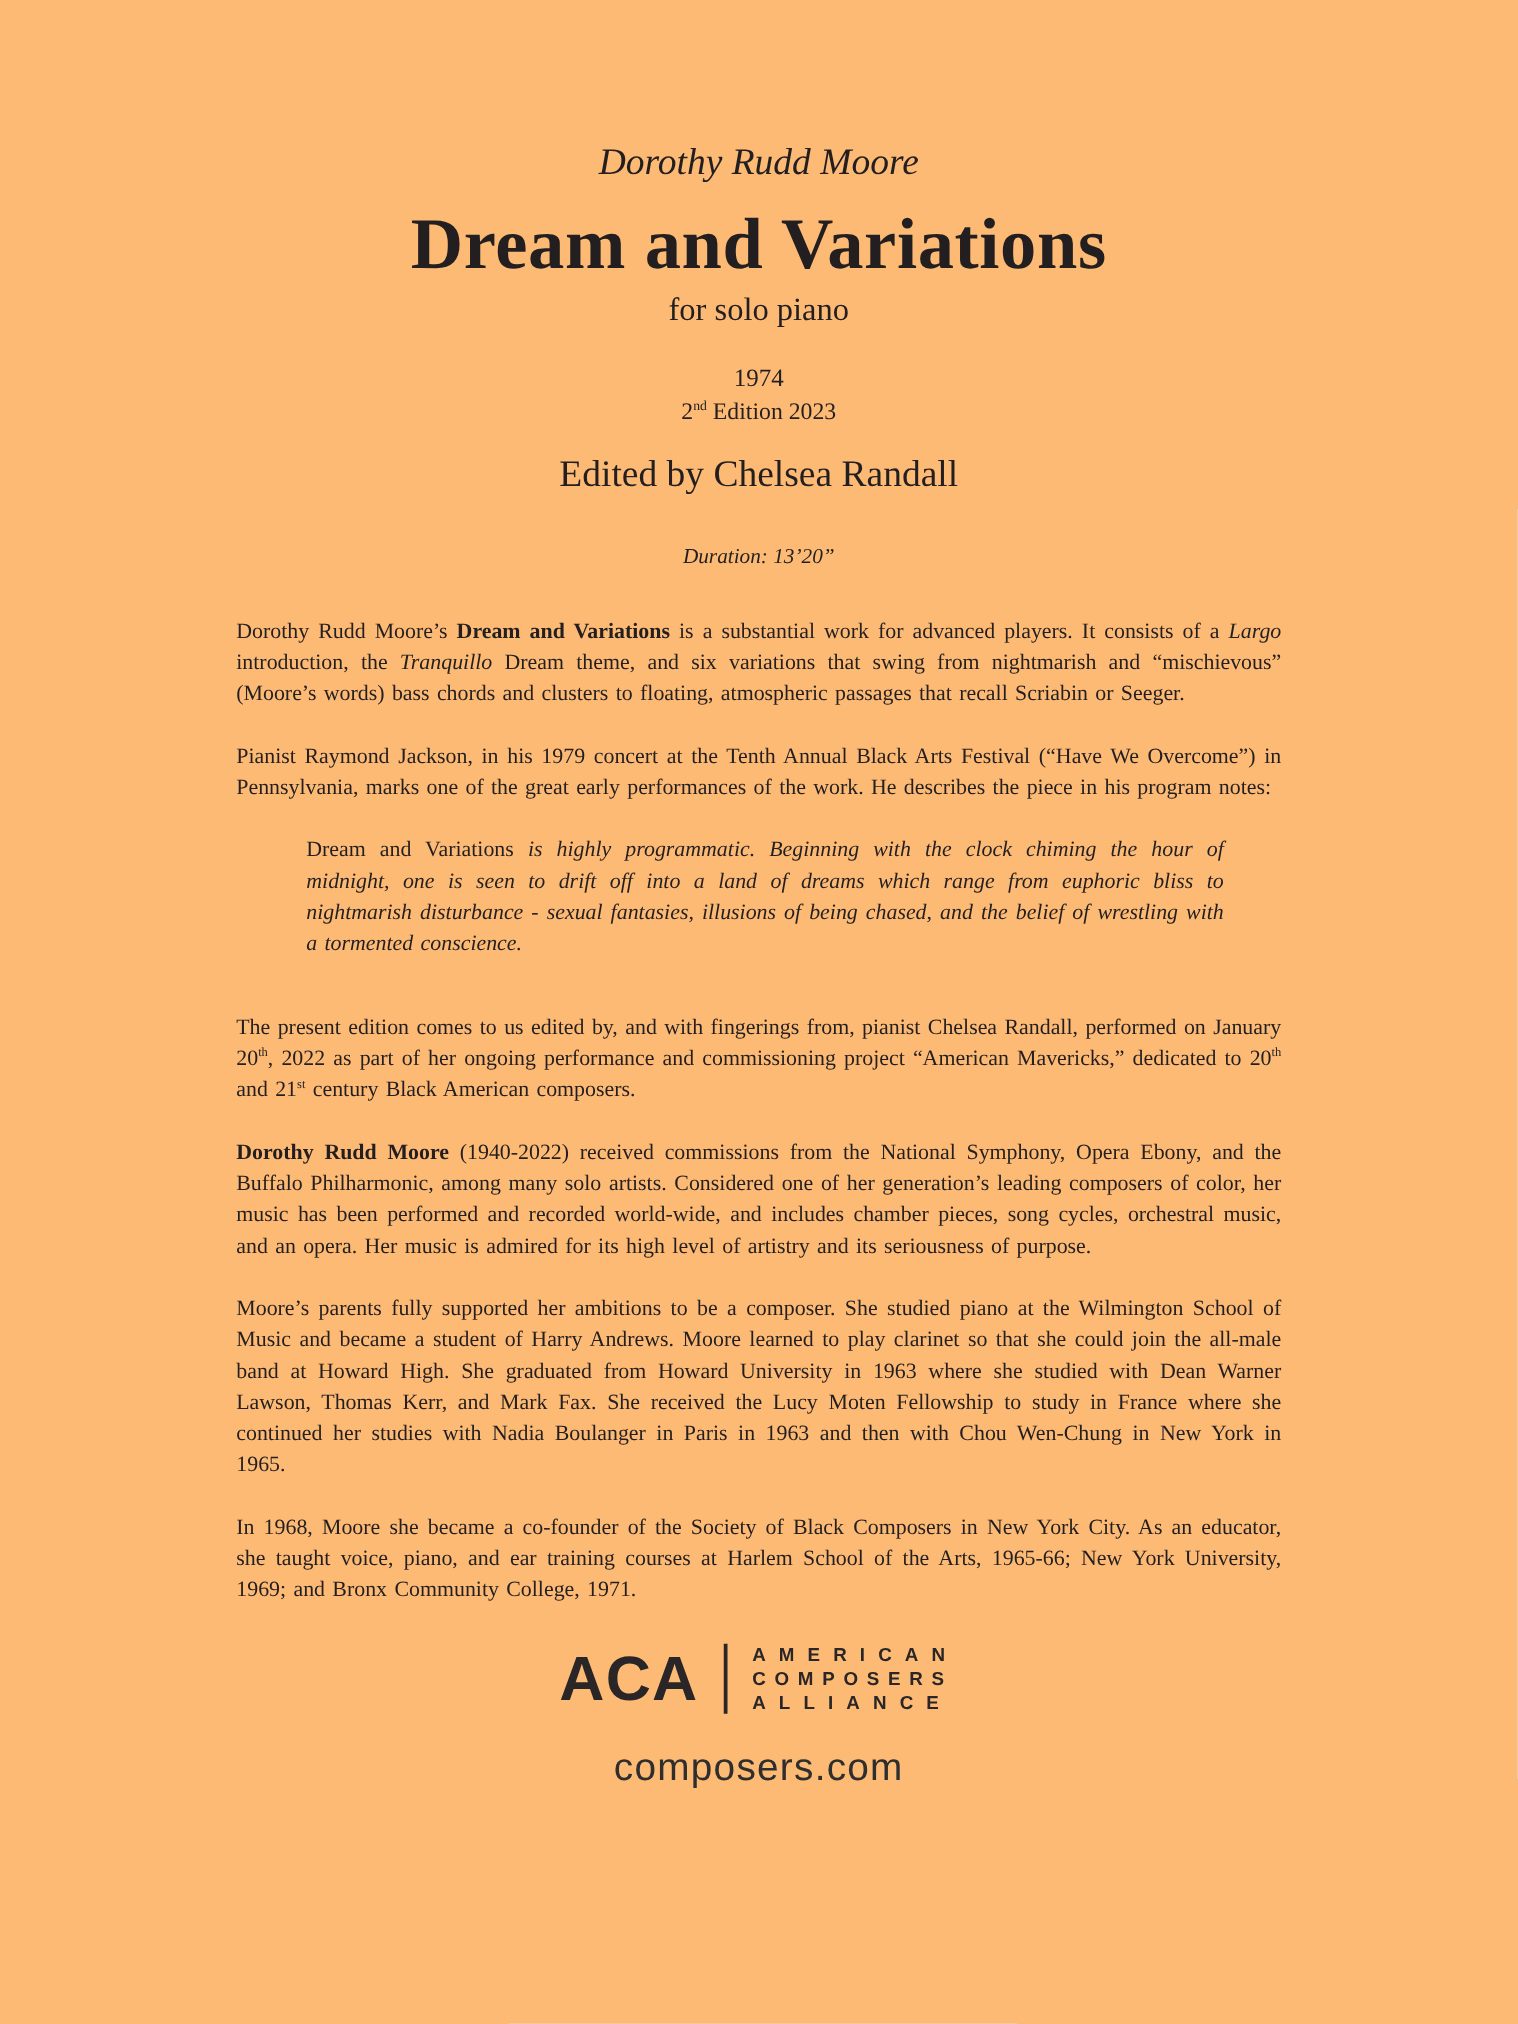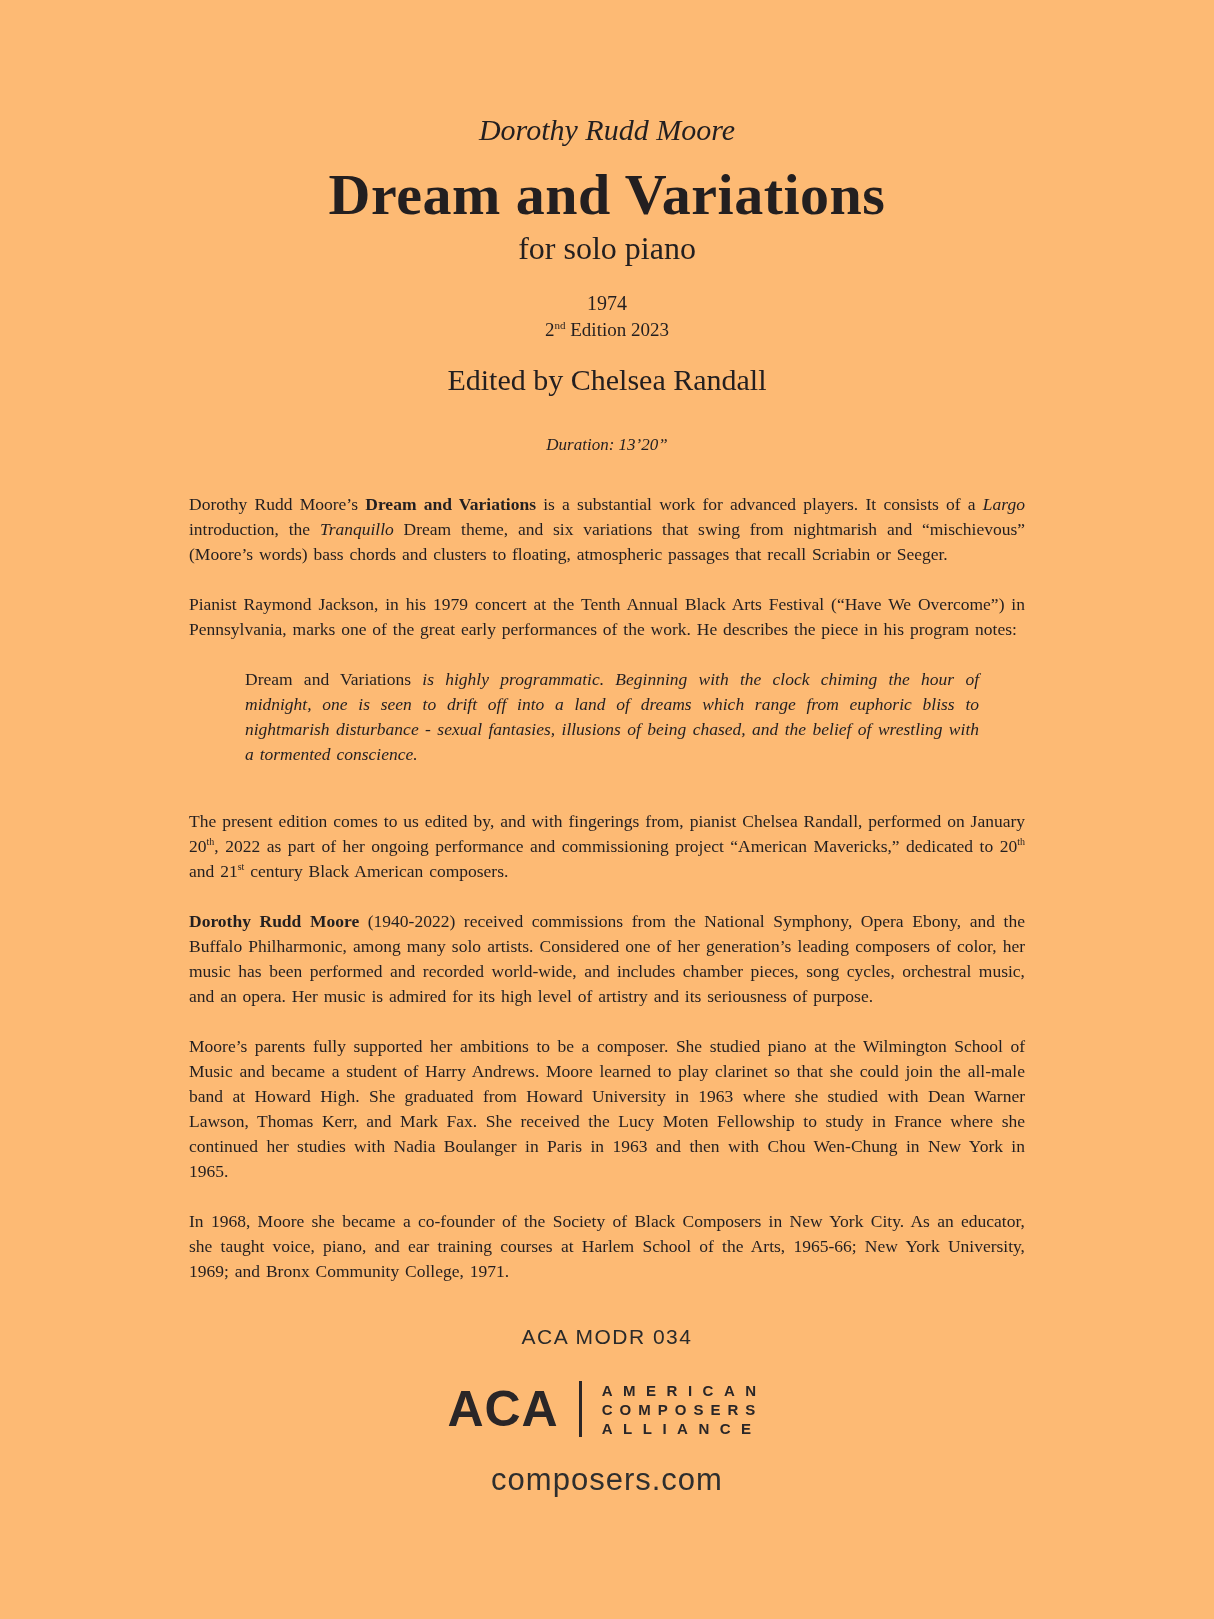--- a/index.html
+++ b/index.html
@@ -21,21 +21,21 @@
     font-size: 30px;
     line-height: 36px;
   }
   .worktitle {
     font-weight: bold;
     font-size: 58px;
     line-height: 70px;
     margin-top: 12px;
     letter-spacing: 0.5px;
   }
-  .worksubtitle { font-size: 32px; line-height: 32px; margin-top: 2px; }
+  .worksubtitle { font-size: 26px; line-height: 32px; margin-top: 2px; }
   .year { font-size: 20px; line-height: 30px; margin-top: 24px; }
   .edition { font-size: 19px; line-height: 24px; }
   .edition sup { font-size: 11px; line-height: 0; vertical-align: super; }
   .editor { font-size: 30px; line-height: 28px; margin-top: 24px; }
   .duration { font-style: italic; font-size: 17px; line-height: 18px; margin-top: 42px; }
   
   .bodytext {
     width: 836px;
     margin: 38px auto 0 auto;
     font-size: 17.5px;
@@ -127,21 +127,20 @@
 
     <p><span class="b">Dorothy Rudd Moore</span><span> (1940-2022) received commissions from the National Symphony, Opera Ebony, and the Buffalo Philharmonic, among many solo artists. Considered one of her generation’s leading composers of color, her music has been performed and recorded world-wide, and includes chamber pieces, song cycles, orchestral music, and an opera. Her music is admired for its high level of artistry and its seriousness of purpose.</span></p>
 
     <p>Moore’s parents fully supported her ambitions to be a composer. She studied piano at the Wilmington School of Music and became a student of Harry Andrews. Moore learned to play clarinet so that she could join the all-male band at Howard High. She graduated from Howard University in 1963 where she studied with Dean Warner Lawson, Thomas Kerr, and Mark Fax. She received the Lucy Moten Fellowship to study in France where she continued her studies with Nadia Boulanger in Paris in 1963 and then with Chou Wen-Chung in New York in 1965.</p>
 
     <p>In 1968, Moore she became a co-founder of the Society of Black Composers in New York City. As an educator, she taught voice, piano, and ear training courses at Harlem School of the Arts, 1965-66; New York University, 1969; and Bronx Community College, 1971.</p>
 
   </main>
 
   <footer>
-    <div class="catalog">ACA MODR 034</div>
     <div class="logo">
       <span class="logo-abbr">ACA</span>
       <span class="logo-bar"></span>
       <span class="logo-lines">
         <span class="logo-line ls1">AMERICAN</span>
         <span class="logo-line ls2">COMPOSERS</span>
         <span class="logo-line ls3">ALLIANCE</span>
       </span>
     </div>
     <div class="website">composers.com</div>

